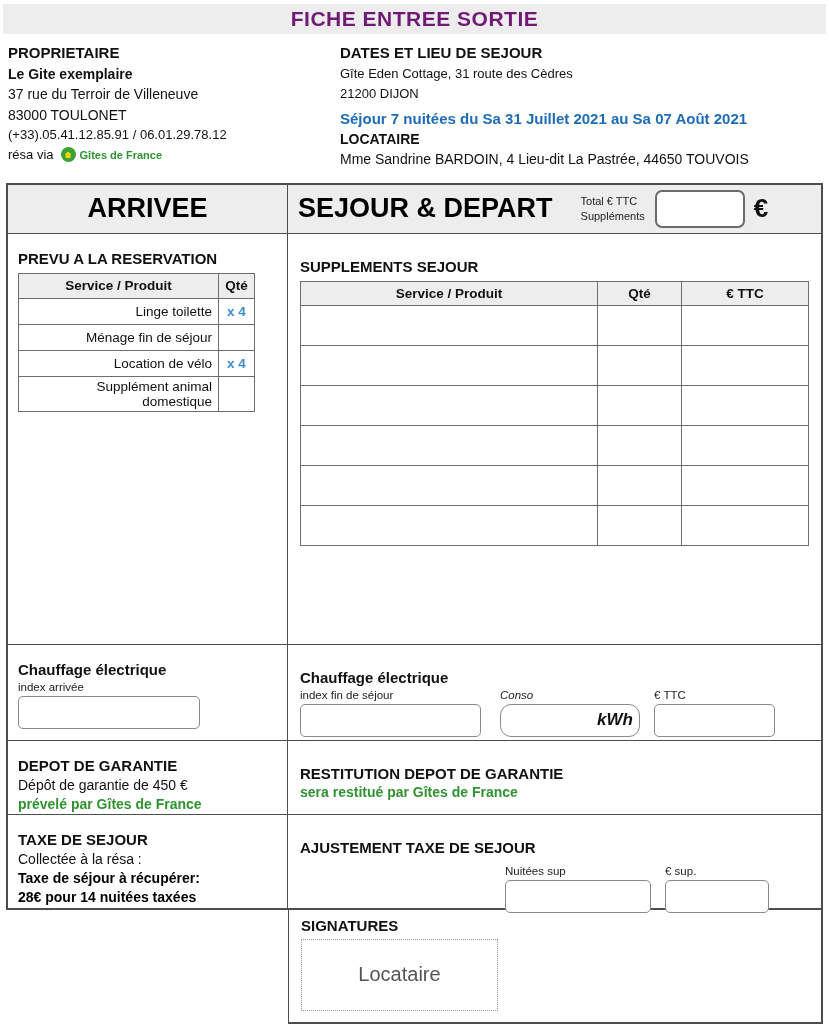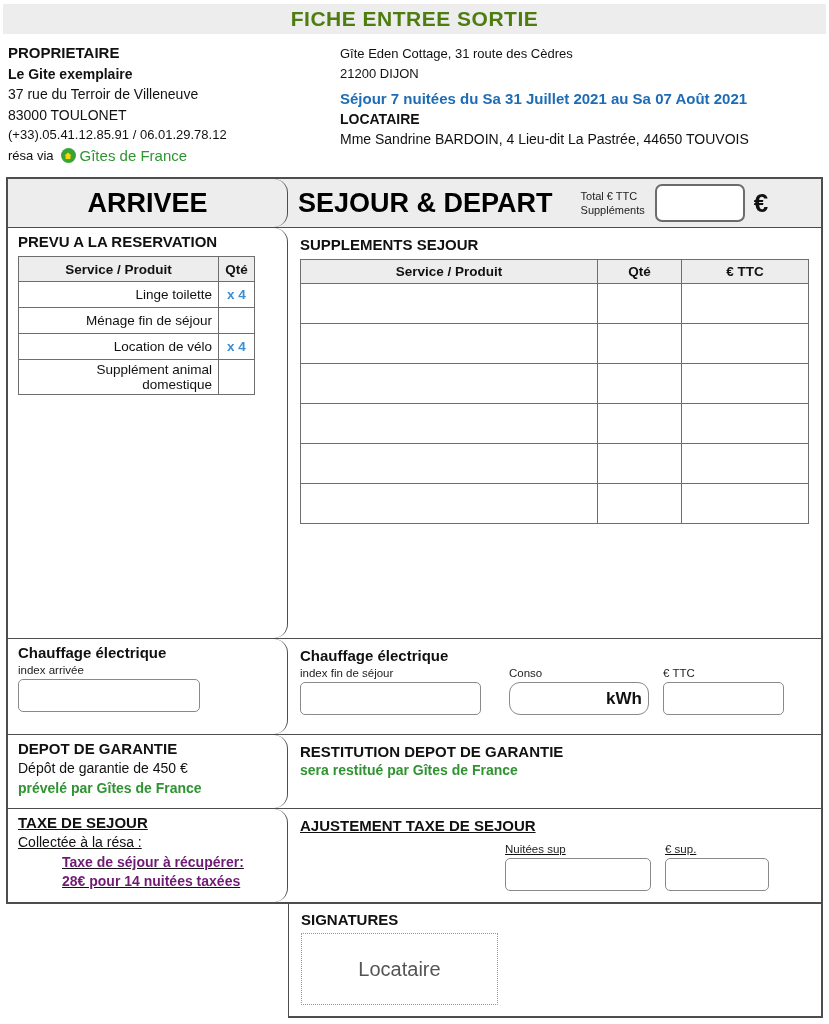--- a/index.html
+++ b/index.html
@@ -7,58 +7,58 @@
   body {
     width:829px; height:1024px;
     font-family:"Liberation Sans", sans-serif;
     color:#111; position:relative; overflow:hidden;
   }
   
   .title-bar {
     margin:4px 3px 0; height:30px; background:#ededed;
     display:flex; align-items:center; justify-content:center;
   }
-  .title-bar h1 { font-size:21px; font-weight:bold; letter-spacing:.5px; color:#4d7c0f; }
+  .title-bar h1 { font-size:21px; font-weight:bold; letter-spacing:.5px; color:#701a75; }
 
   
   .info-wrap { display:flex; padding:10px 8px 6px; }
   .info-left { width:332px; }
   .info-right { flex:1; }
   .h-block { font-size:15px; font-weight:bold; margin-bottom:3px; }
   .line-b { font-size:14px; font-weight:bold; line-height:1.45; }
   .line { font-size:14px; line-height:1.45; }
   .line-s { font-size:13px; line-height:1.5; }
   .resa-line { font-size:13px; display:flex; align-items:center; margin-top:3px; }
   .gdf-logo { width:15px; height:15px; border-radius:50%; background:#3aa335;
     display:inline-block; margin:0 4px 0 7px; position:relative; }
   .gdf-logo::after { content:""; position:absolute; left:4px; top:4px; width:7px; height:7px;
     background:#ffd400; clip-path:polygon(50% 0,100% 45%,85% 45%,85% 100%,15% 100%,15% 45%,0 45%); }
-  .gdf-name { color:#2f9331; font-weight:normal; font-size:15px; }
+  .gdf-name { color:#2f9331; font-weight:bold; font-size:11px; }
   .stay-period { color:#1e6cb5; font-weight:bold; font-size:15px; margin:7px 0 2px; }
 
   
   .main-table { margin:7px 6px 0; border:2px solid #4d4d4d; border-bottom:none; }
   .mrow { display:flex; border-bottom:1px solid #4d4d4d; background:#fff; }
   .mrow:last-child { border-bottom:2px solid #4d4d4d; }
-  .cl { width:280px; flex-shrink:0; border-right:1px solid #4d4d4d;border-radius:14px; }
+  .cl { width:280px; flex-shrink:0; border-right:1px solid #4d4d4d; }
   .cr { flex:1; }
 
   .header-row { height:49px; background:#ededed; }
   .header-row .cl { display:flex; align-items:center; justify-content:center; }
   .big-title { font-size:27px; font-weight:bold; color:#000; }
   .header-row .cr { display:flex; align-items:center; }
   .dep-title { margin-left:10px; }
   .total-label { font-size:11px; line-height:1.3; margin-left:28px; color:#222; }
   .total-input { width:90px; height:38px; border:2px solid #6b6b6b; border-radius:7px;
     background:#fff; margin-left:10px; font-size:16px; padding:0 6px; }
   .euro-big { font-size:26px; font-weight:bold; margin-left:9px; }
 
   .content-row { height:411px; }
-  .pad { padding:5px 10px; }
-  .padr { padding:8px 12px; }
+  .pad { padding:16px 10px; }
+  .padr { padding:24px 12px; }
   .sec-h { font-size:15px; font-weight:bold; margin-bottom:6px; }
 
   table { border-collapse:collapse; font-size:13.5px; }
   th, td { border:1px solid #6e6e6e; }
   th { background:#ededed; font-weight:bold; text-align:center; }
 
   .resa-table { width:237px; }
   .resa-table th { height:25px; font-size:13.5px; }
   .resa-table td { height:26px; padding:2px 6px;text-align:right; }
   .resa-table .qty-col { width:36px; text-align:center; }
@@ -70,31 +70,31 @@
   .supp-table .qty-col { width:84px; }
   .supp-table .ttc-col { width:127px; }
 
   .heating-row { height:96px; }
   .mini-label { font-size:11.5px; color:#222; margin:3px 0 3px; }
   .field { height:33px; border:1px solid #8a8a8a; border-radius:5px; background:#fff;
     font-size:14px; padding:0 6px; width:100%; }
   .hl-input { width:182px; }
   .heat-groups { display:flex; }
   .hg1 { width:181px; }
-  .hg2 { width:140px; margin-left:28px; }
+  .hg2 { width:140px; margin-left:19px;font-style:italic; }
   .hg3 { width:121px; margin-left:14px; }
   .kwh-box { height:33px; border:1px solid #8a8a8a; border-radius:11px; background:#fff;
     display:flex; align-items:center; justify-content:flex-end; padding-right:6px;
     font-weight:bold; font-size:17px; }
 
   .deposit-row { height:74px; }
   .green-b { color:#2f9331; font-weight:bold; font-size:14px; line-height:1.4; }
-  .red-b { color:#701a75; font-weight:bold; font-size:14px; line-height:1.35;margin-left:44px; }
-
-  .tax-row { height:95px;text-decoration:underline; }
+  .red-b { color:#000000; font-weight:bold; font-size:14px; line-height:1.35; }
+
+  .tax-row { height:95px; }
   .tax-groups { display:flex; margin-left:205px; }
   .tg1 { width:146px; }
   .tg2 { width:104px; margin-left:14px; }
 
   
   .signatures-box { margin-left:288px; width:535px; height:114px;
     border-left:1px solid #4d4d4d; border-right:2px solid #4d4d4d; border-bottom:2px solid #4d4d4d;
     padding:7px 12px; }
   .sig-row { display:flex; margin-top:5px; }
   .sig-zone { width:197px; height:72px; border:1px dotted #999; background:#fff;
@@ -116,20 +116,21 @@
     <div class="line">37 rue du Terroir de Villeneuve</div>
     <div class="line">83000 TOULONET</div>
     <div class="line-s">(+33).05.41.12.85.91 / 06.01.29.78.12</div>
     <div class="resa-line">
       <span>résa via</span>
       <span class="gdf-logo"></span>
       <span class="gdf-name">Gîtes de France</span>
     </div>
   </div>
   <div class="info-right">
+    <div class="h-block">DATES ET LIEU DE SEJOUR</div>
     <div class="line-s">Gîte Eden Cottage, 31 route des Cèdres</div>
     <div class="line-s">21200 DIJON</div>
     <div class="stay-period">Séjour 7 nuitées du Sa 31 Juillet 2021 au Sa 07 Août 2021</div>
     <div class="line-b">LOCATAIRE</div>
     <div class="line">Mme Sandrine BARDOIN, 4 Lieu-dit La Pastrée, 44650 TOUVOIS</div>
   </div>
 </div>
 
 <div class="main-table">
 

